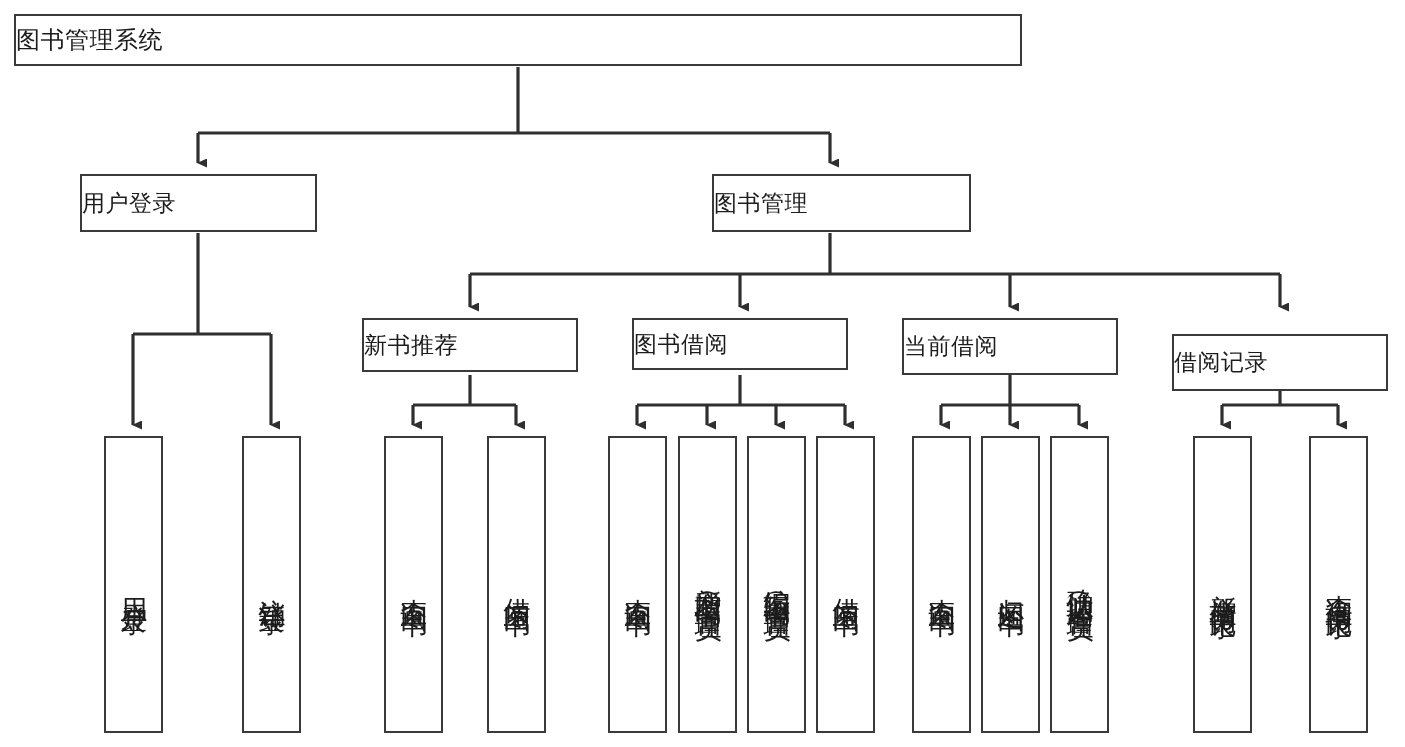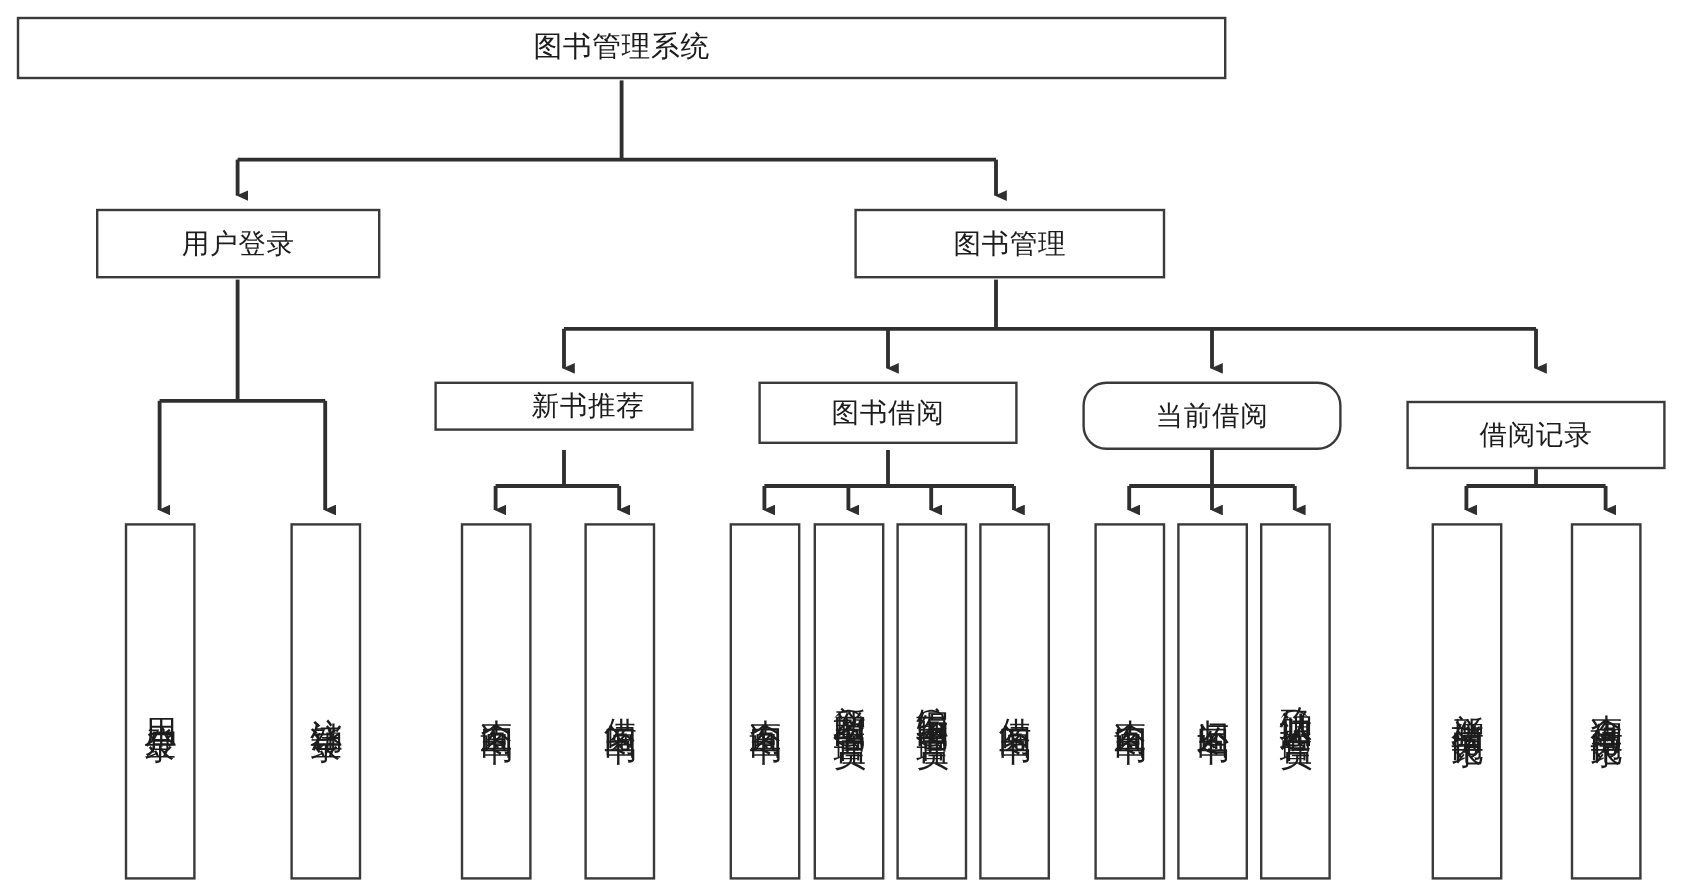--- a/index.html
+++ b/index.html
@@ -25,21 +25,21 @@
     height: 747px;
     pointer-events: none;
   }
   .node {
     position: absolute;
     box-sizing: border-box;
     background: #ffffff;
     border: 2px solid #3a3a3a;
     display: flex;
     align-items: center;
-    justify-content: center;
+    justify-content: flex-start;
     color: #1c1c1c;
   }
   .node .label {
     display: block;
     text-align: center;
     line-height: 1.08;
     white-space: nowrap;
   }
   .node.horizontal .label {
     font-size: 23px;
@@ -127,29 +127,29 @@
   </div>
 
   <div class="node horizontal" style="left:80px; top:174px; width:237px; height:58px;">
     <span class="label">用户登录</span>
   </div>
 
   <div class="node horizontal" style="left:712px; top:174px; width:259px; height:58px;">
     <span class="label">图书管理</span>
   </div>
 
-  <div class="node horizontal" style="left:362px; top:318px; width:216px; height:41px;padding-left:40px;">
+  <div class="node horizontal" style="left:362px; top:318px; width:216px; height:54px;">
     <span class="label">新书推荐</span>
   </div>
 
   <div class="node horizontal" style="left:632px; top:318px; width:216px; height:52px;">
     <span class="label">图书借阅</span>
   </div>
 
-  <div class="node horizontal" style="left:902px; top:318px; width:216px; height:57px;border-radius:20px;">
+  <div class="node horizontal" style="left:902px; top:318px; width:216px; height:57px;">
     <span class="label">当前借阅</span>
   </div>
 
   <div class="node horizontal" style="left:1172px; top:318px; width:216px; height:57px;margin-top:16px;">
     <span class="label">借阅记录</span>
   </div>
 
   <div class="node vertical" style="left:104px; top:436px; width:59px; height:297px;">
     <span class="label">用户登录</span>
   </div>

